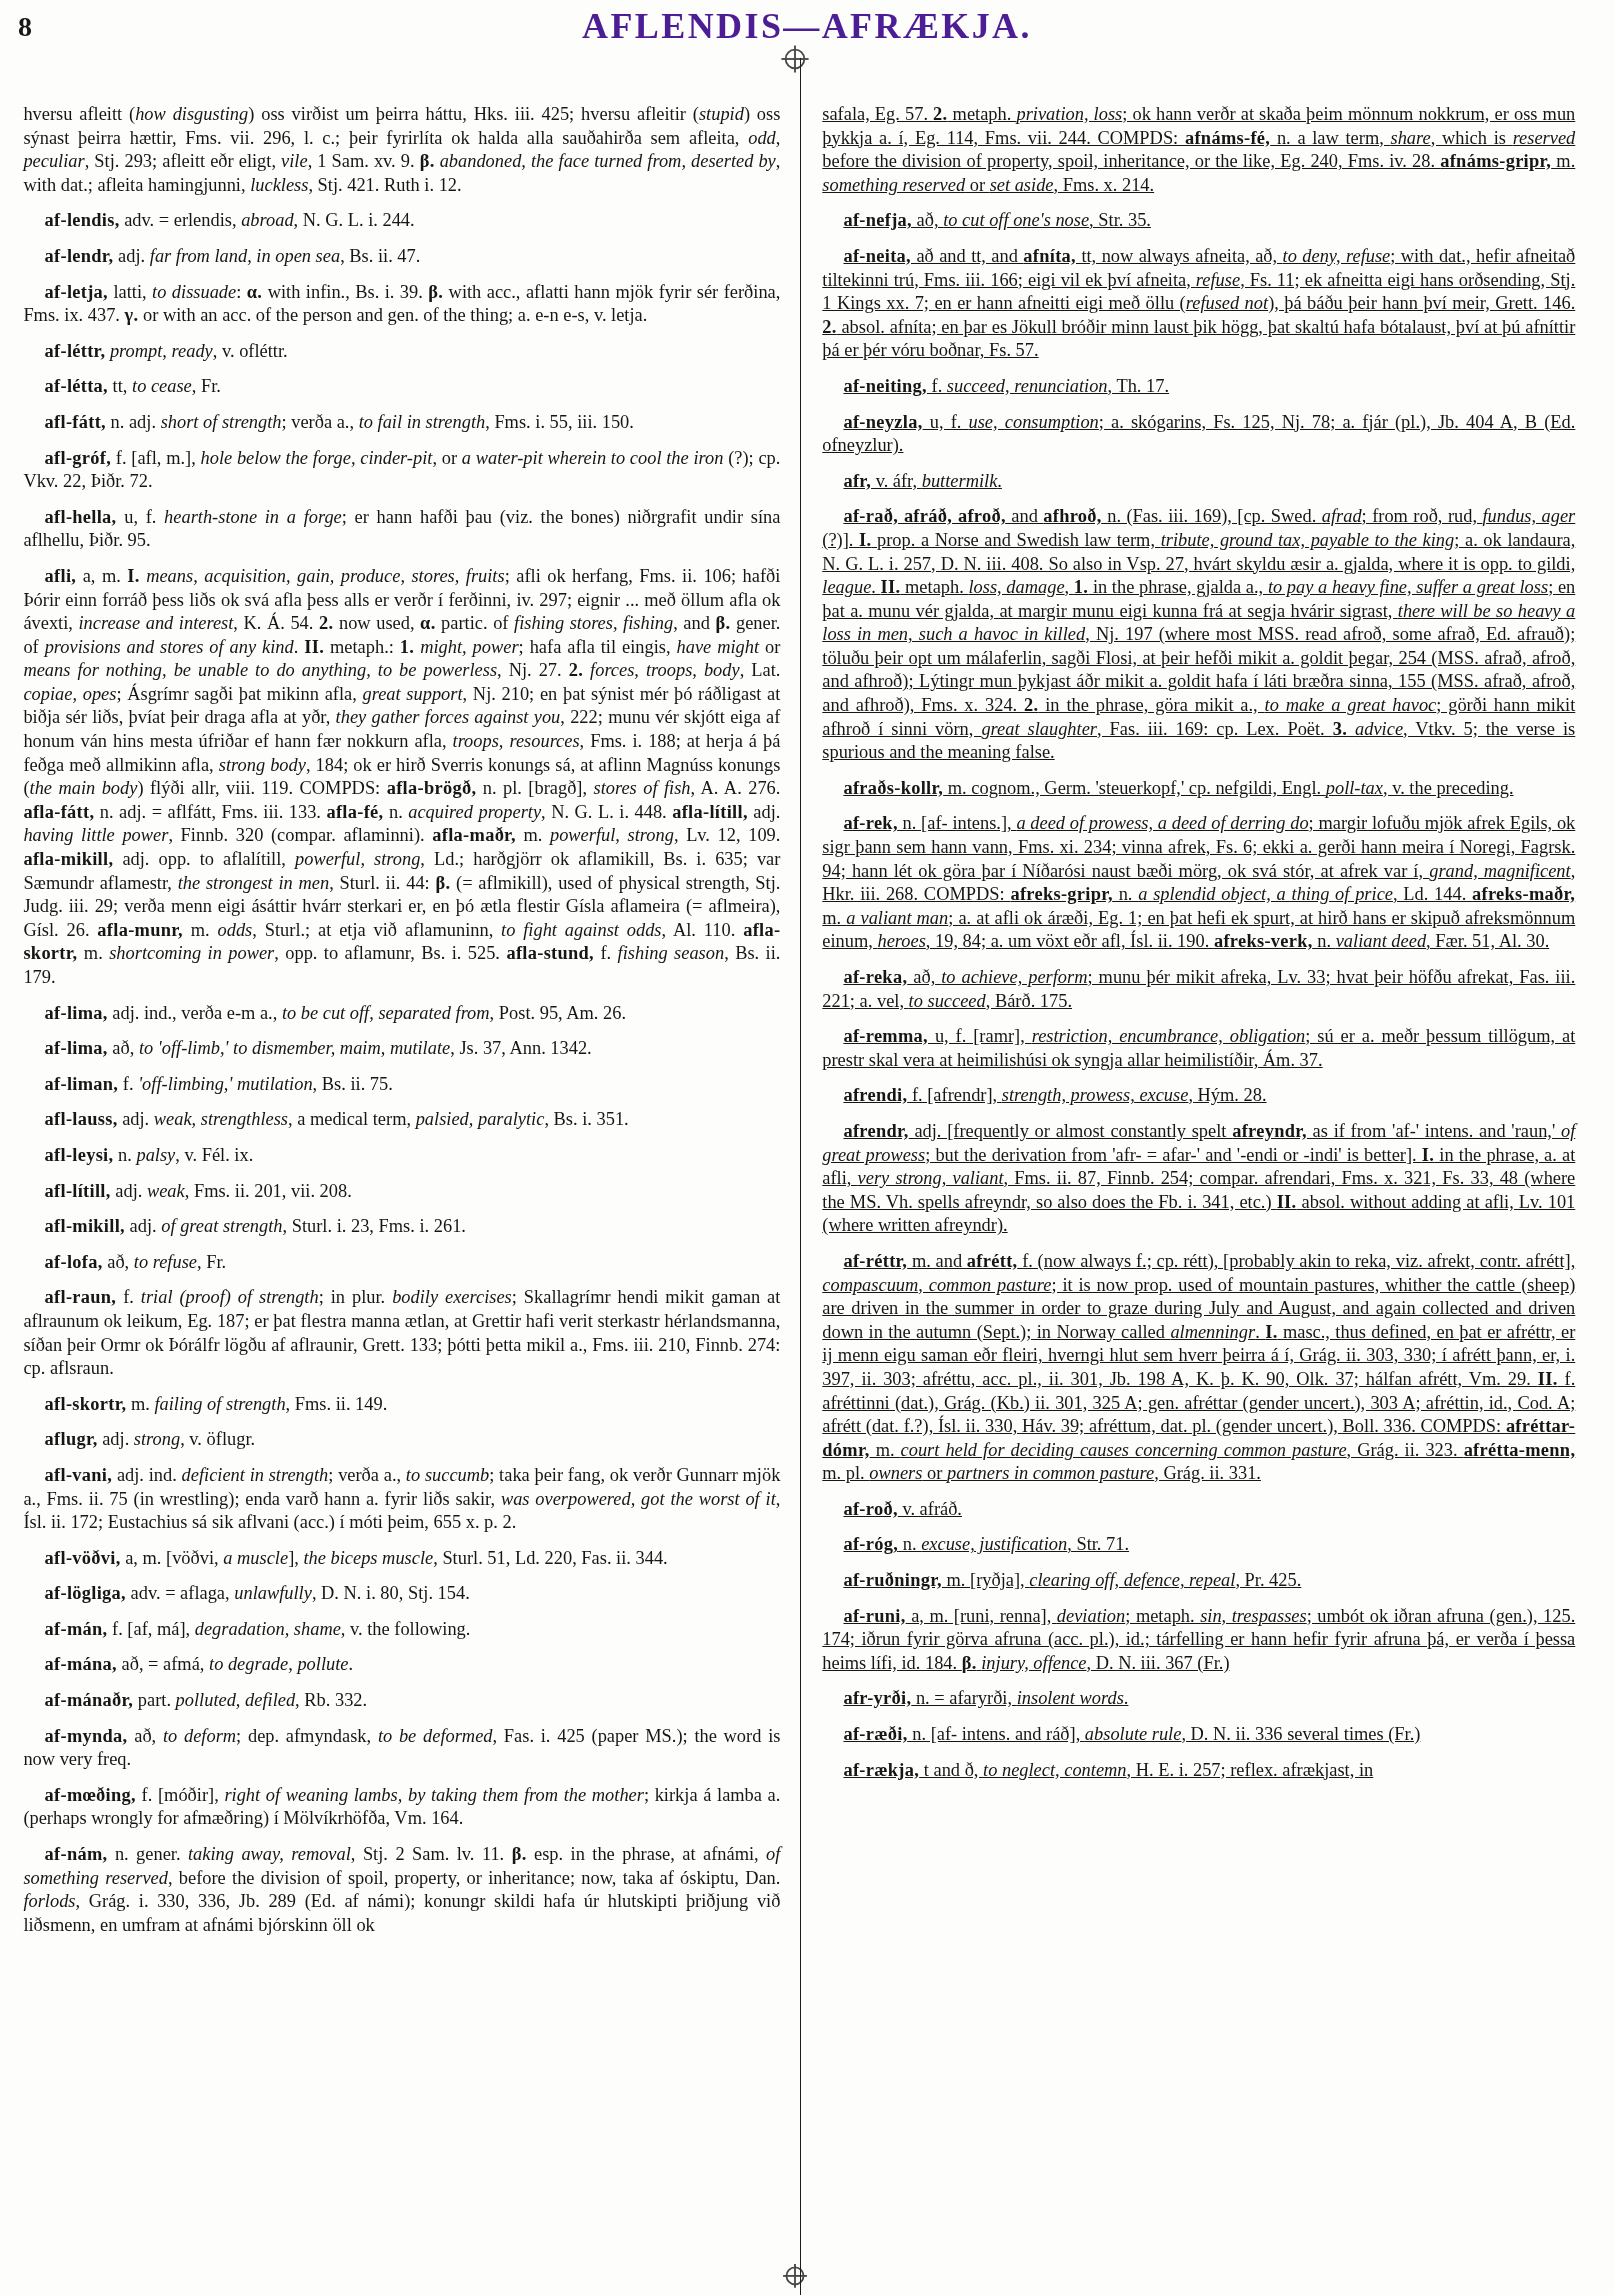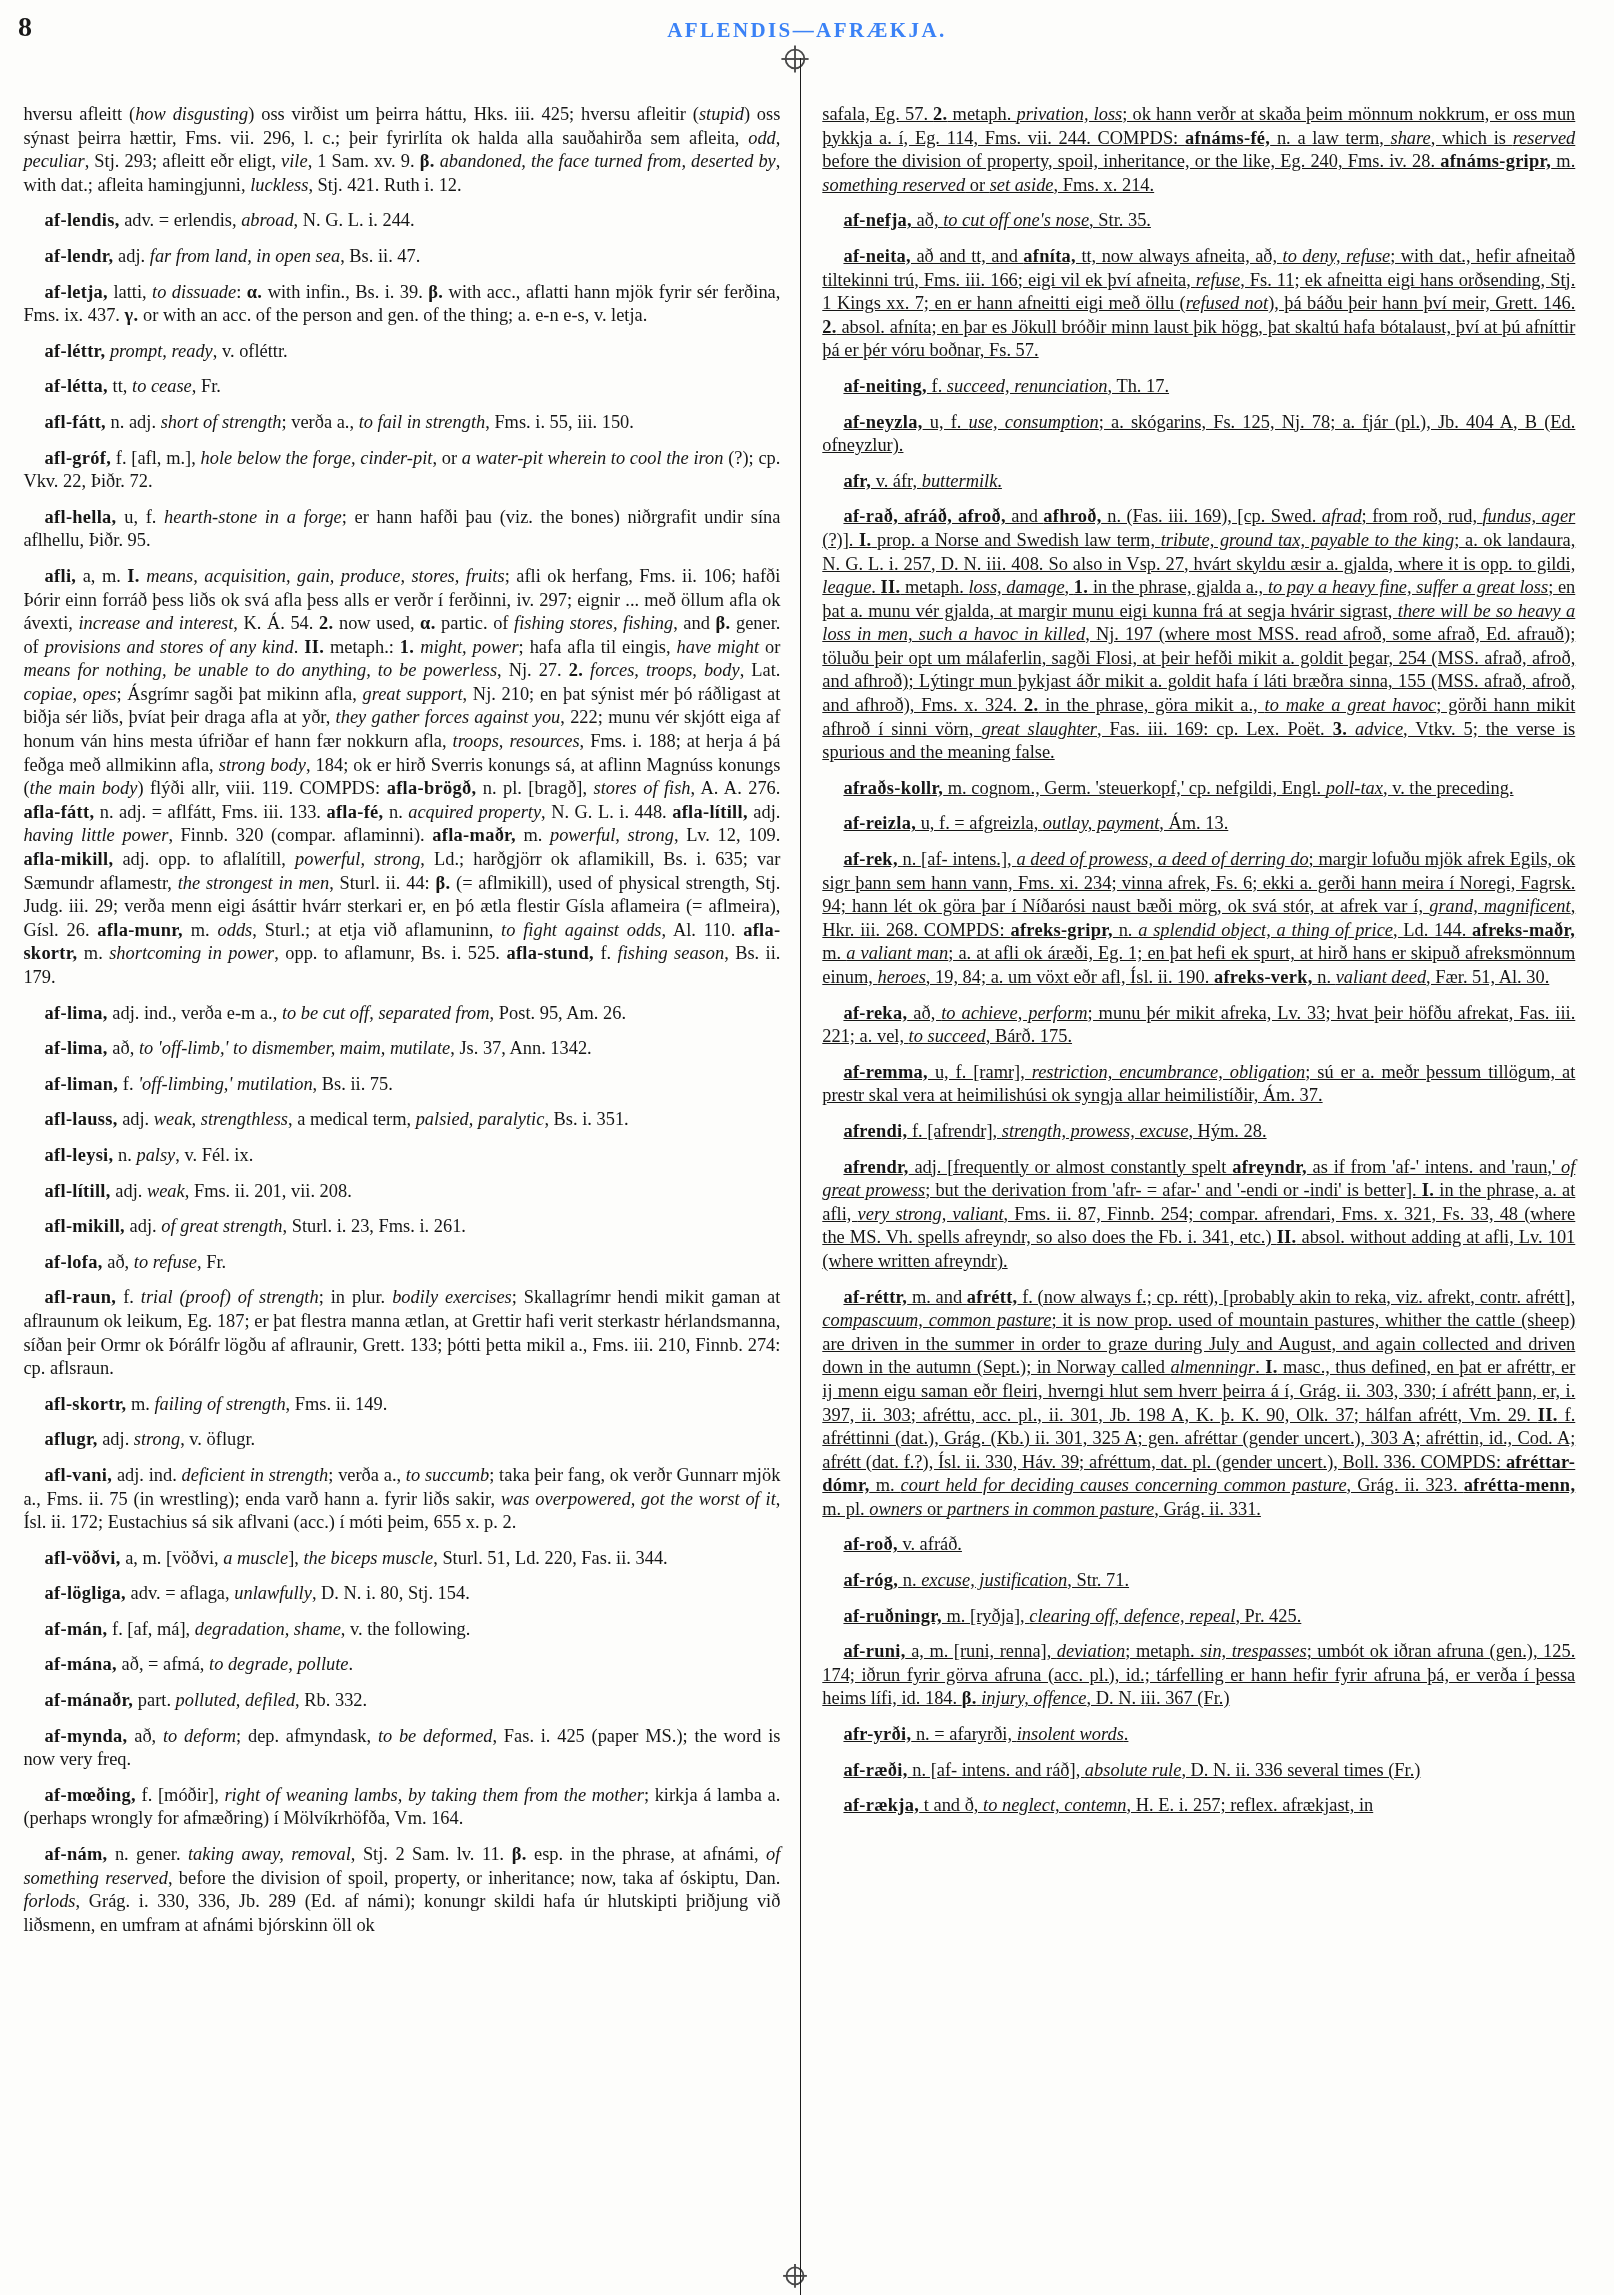--- a/index.html
+++ b/index.html
@@ -10,24 +10,24 @@
     font-family:"Liberation Serif","DejaVu Serif",serif;
     overflow:hidden;
     position:relative;
   }
   .page{position:absolute;inset:0;}
   .page-number{
     position:absolute;top:11.4px;left:18px;
     font-size:28px;font-weight:bold;color:#191919;
   }
   .running-title{
-    position:absolute;top:18px;left:0;right:0;
+    position:absolute;top:5px;left:0;right:0;
     text-align:center;
-    font-size:21px;letter-spacing:2.4px;
-    font-weight:bold;color:#3b82f6;
+    font-size:36px;letter-spacing:2.4px;
+    font-weight:bold;color:#4c1d95;
   }
   .text-area{
     position:absolute;top:91px;left:11.4px;right:9.8px;bottom:0;
     display:flex;
   }
   .col{
     width:781px;
     font-size:18.4px;
     line-height:23.6px;
     text-align:justify;
@@ -110,21 +110,20 @@
     <div class="divider"></div>
     <div class="col col--right">
         <p>safala, Eg. 57. <b>2.</b> metaph. <i>privation, loss</i>; ok hann verðr at skaða þeim mönnum nokkrum, er oss mun þykkja a. í, Eg. 114, Fms. vii. 244. COMPDS: <b>afnáms-fé,</b> n. a law term, <i>share</i>, which is <i>reserved</i> before the division of property, spoil, inheritance, or the like, Eg. 240, Fms. iv. 28. <b>afnáms-gripr,</b> m. <i>something reserved</i> or <i>set aside</i>, Fms. x. 214.</p>
         <p><b>af-nefja,</b> að, <i>to cut off one's nose</i>, Str. 35.</p>
         <p><b>af-neita,</b> að and tt, and <b>afníta,</b> tt, now always afneita, að, <i>to deny, refuse</i>; with dat., hefir afneitað tiltekinni trú, Fms. iii. 166; eigi vil ek því afneita, <i>refuse</i>, Fs. 11; ek afneitta eigi hans orðsending, Stj. 1 Kings xx. 7; en er hann afneitti eigi með öllu (<i>refused not</i>), þá báðu þeir hann því meir, Grett. 146. <b>2.</b> absol. afníta; en þar es Jökull bróðir minn laust þik högg, þat skaltú hafa bótalaust, því at þú afníttir þá er þér vóru boðnar, Fs. 57.</p>
         <p><b>af-neiting,</b> f. <i>succeed, renunciation</i>, Th. 17.</p>
         <p><b>af-neyzla,</b> u, f. <i>use, consumption</i>; a. skógarins, Fs. 125, Nj. 78; a. fjár (pl.), Jb. 404 A, B (Ed. ofneyzlur).</p>
         <p><b>afr,</b> v. áfr, <i>buttermilk</i>.</p>
         <p><b>af-rað, afráð, afroð,</b> and <b>afhroð,</b> n. (Fas. iii. 169), [cp. Swed. <i>afrad</i>; from roð, rud, <i>fundus, ager</i> (?)]. <b>I.</b> prop. a Norse and Swedish law term, <i>tribute, ground tax, payable to the king</i>; a. ok landaura, N. G. L. i. 257, D. N. iii. 408. So also in Vsp. 27, hvárt skyldu æsir a. gjalda, where it is opp. to gildi, <i>league</i>. <b>II.</b> metaph. <i>loss, damage</i>, <b>1.</b> in the phrase, gjalda a., <i>to pay a heavy fine, suffer a great loss</i>; en þat a. munu vér gjalda, at margir munu eigi kunna frá at segja hvárir sigrast, <i>there will be so heavy a loss in men, such a havoc in killed</i>, Nj. 197 (where most MSS. read afroð, some afrað, Ed. afrauð); töluðu þeir opt um málaferlin, sagði Flosi, at þeir hefði mikit a. goldit þegar, 254 (MSS. afrað, afroð, and afhroð); Lýtingr mun þykjast áðr mikit a. goldit hafa í láti bræðra sinna, 155 (MSS. afrað, afroð, and afhroð), Fms. x. 324. <b>2.</b> in the phrase, göra mikit a., <i>to make a great havoc</i>; görði hann mikit afhroð í sinni vörn, <i>great slaughter</i>, Fas. iii. 169: cp. Lex. Poët. <b>3.</b> <i>advice</i>, Vtkv. 5; the verse is spurious and the meaning false.</p>
         <p><b>afraðs-kollr,</b> m. cognom., Germ. 'steuerkopf,' cp. nefgildi, Engl. <i>poll-tax</i>, v. the preceding.</p>
-        <p><b>af-reizla,</b> u, f. = afgreizla, <i>outlay, payment</i>, Ám. 13.</p>
         <p><b>af-rek,</b> n. [af- intens.], <i>a deed of prowess, a deed of derring do</i>; margir lofuðu mjök afrek Egils, ok sigr þann sem hann vann, Fms. xi. 234; vinna afrek, Fs. 6; ekki a. gerði hann meira í Noregi, Fagrsk. 94; hann lét ok göra þar í Níðarósi naust bæði mörg, ok svá stór, at afrek var í, <i>grand, magnificent</i>, Hkr. iii. 268. COMPDS: <b>afreks-gripr,</b> n. <i>a splendid object, a thing of price</i>, Ld. 144. <b>afreks-maðr,</b> m. <i>a valiant man</i>; a. at afli ok áræði, Eg. 1; en þat hefi ek spurt, at hirð hans er skipuð afreksmönnum einum, <i>heroes</i>, 19, 84; a. um vöxt eðr afl, Ísl. ii. 190. <b>afreks-verk,</b> n. <i>valiant deed</i>, Fær. 51, Al. 30.</p>
         <p><b>af-reka,</b> að, <i>to achieve, perform</i>; munu þér mikit afreka, Lv. 33; hvat þeir höfðu afrekat, Fas. iii. 221; a. vel, <i>to succeed</i>, Bárð. 175.</p>
         <p><b>af-remma,</b> u, f. [ramr], <i>restriction, encumbrance, obligation</i>; sú er a. meðr þessum tillögum, at prestr skal vera at heimilishúsi ok syngja allar heimilistíðir, Ám. 37.</p>
         <p><b>afrendi,</b> f. [afrendr], <i>strength, prowess, excuse</i>, Hým. 28.</p>
         <p><b>afrendr,</b> adj. [frequently or almost constantly spelt <b>afreyndr,</b> as if from 'af-' intens. and 'raun,' <i>of great prowess</i>; but the derivation from 'afr- = afar-' and '-endi or -indi' is better]. <b>I.</b> in the phrase, a. at afli, <i>very strong, valiant</i>, Fms. ii. 87, Finnb. 254; compar. afrendari, Fms. x. 321, Fs. 33, 48 (where the MS. Vh. spells afreyndr, so also does the Fb. i. 341, etc.) <b>II.</b> absol. without adding at afli, Lv. 101 (where written afreyndr).</p>
         <p><b>af-réttr,</b> m. and <b>afrétt,</b> f. (now always f.; cp. rétt), [probably akin to reka, viz. afrekt, contr. afrétt], <i>compascuum, common pasture</i>; it is now prop. used of mountain pastures, whither the cattle (sheep) are driven in the summer in order to graze during July and August, and again collected and driven down in the autumn (Sept.); in Norway called <i>almenningr</i>. <b>I.</b> masc., thus defined, en þat er afréttr, er ij menn eigu saman eðr fleiri, hverngi hlut sem hverr þeirra á í, Grág. ii. 303, 330; í afrétt þann, er, i. 397, ii. 303; afréttu, acc. pl., ii. 301, Jb. 198 A, K. þ. K. 90, Olk. 37; hálfan afrétt, Vm. 29. <b>II.</b> f. afréttinni (dat.), Grág. (Kb.) ii. 301, 325 A; gen. afréttar (gender uncert.), 303 A; afréttin, id., Cod. A; afrétt (dat. f.?), Ísl. ii. 330, Háv. 39; afréttum, dat. pl. (gender uncert.), Boll. 336. COMPDS: <b>afréttar-dómr,</b> m. <i>court held for deciding causes concerning common pasture</i>, Grág. ii. 323. <b>afrétta-menn,</b> m. pl. <i>owners</i> or <i>partners in common pasture</i>, Grág. ii. 331.</p>
         <p><b>af-roð,</b> v. afráð.</p>
         <p><b>af-róg,</b> n. <i>excuse, justification</i>, Str. 71.</p>
         <p><b>af-ruðningr,</b> m. [ryðja], <i>clearing off, defence, repeal</i>, Pr. 425.</p>
         <p><b>af-runi,</b> a, m. [runi, renna], <i>deviation</i>; metaph. <i>sin, trespasses</i>; umbót ok iðran afruna (gen.), 125. 174; iðrun fyrir görva afruna (acc. pl.), id.; tárfelling er hann hefir fyrir afruna þá, er verða í þessa heims lífi, id. 184. <b>β.</b> <i>injury, offence</i>, D. N. iii. 367 (Fr.)</p>

